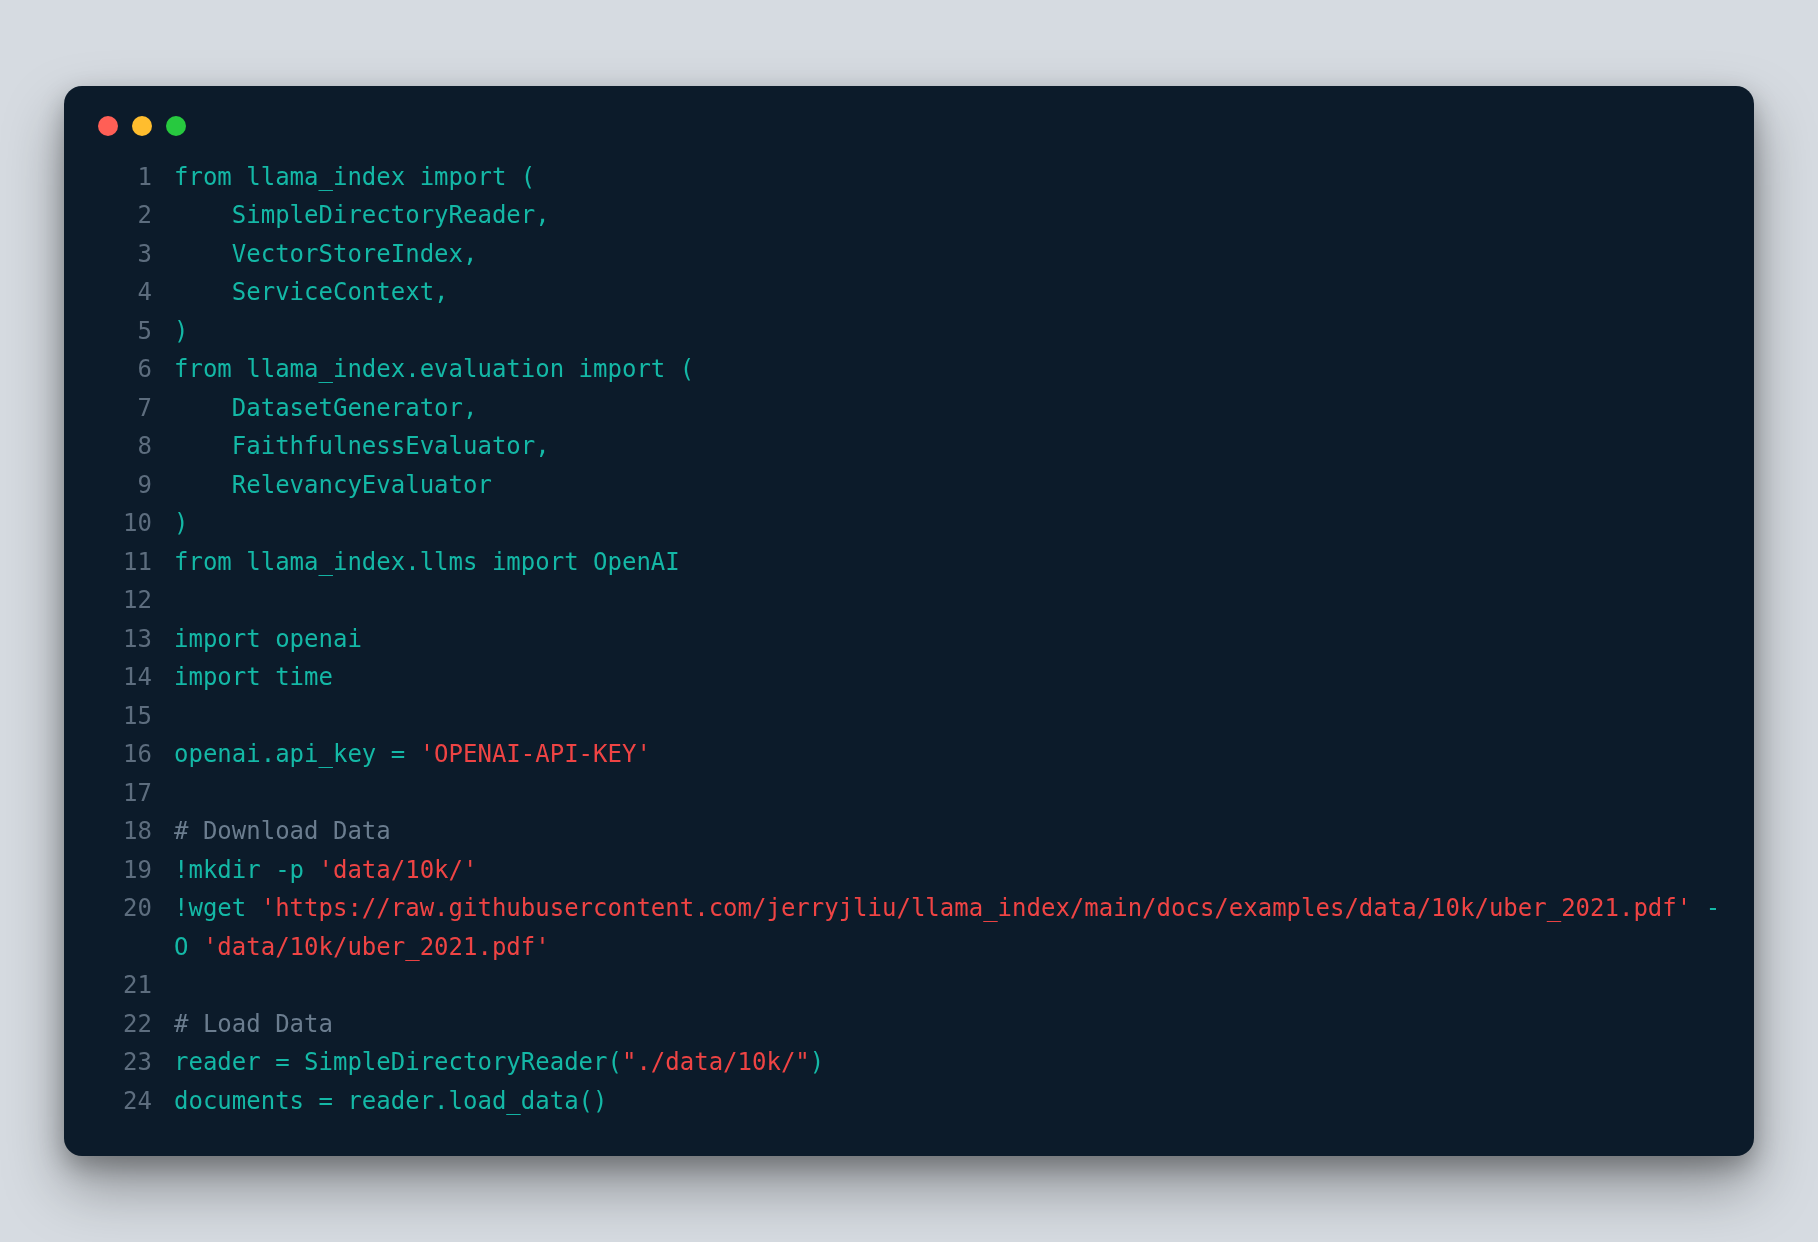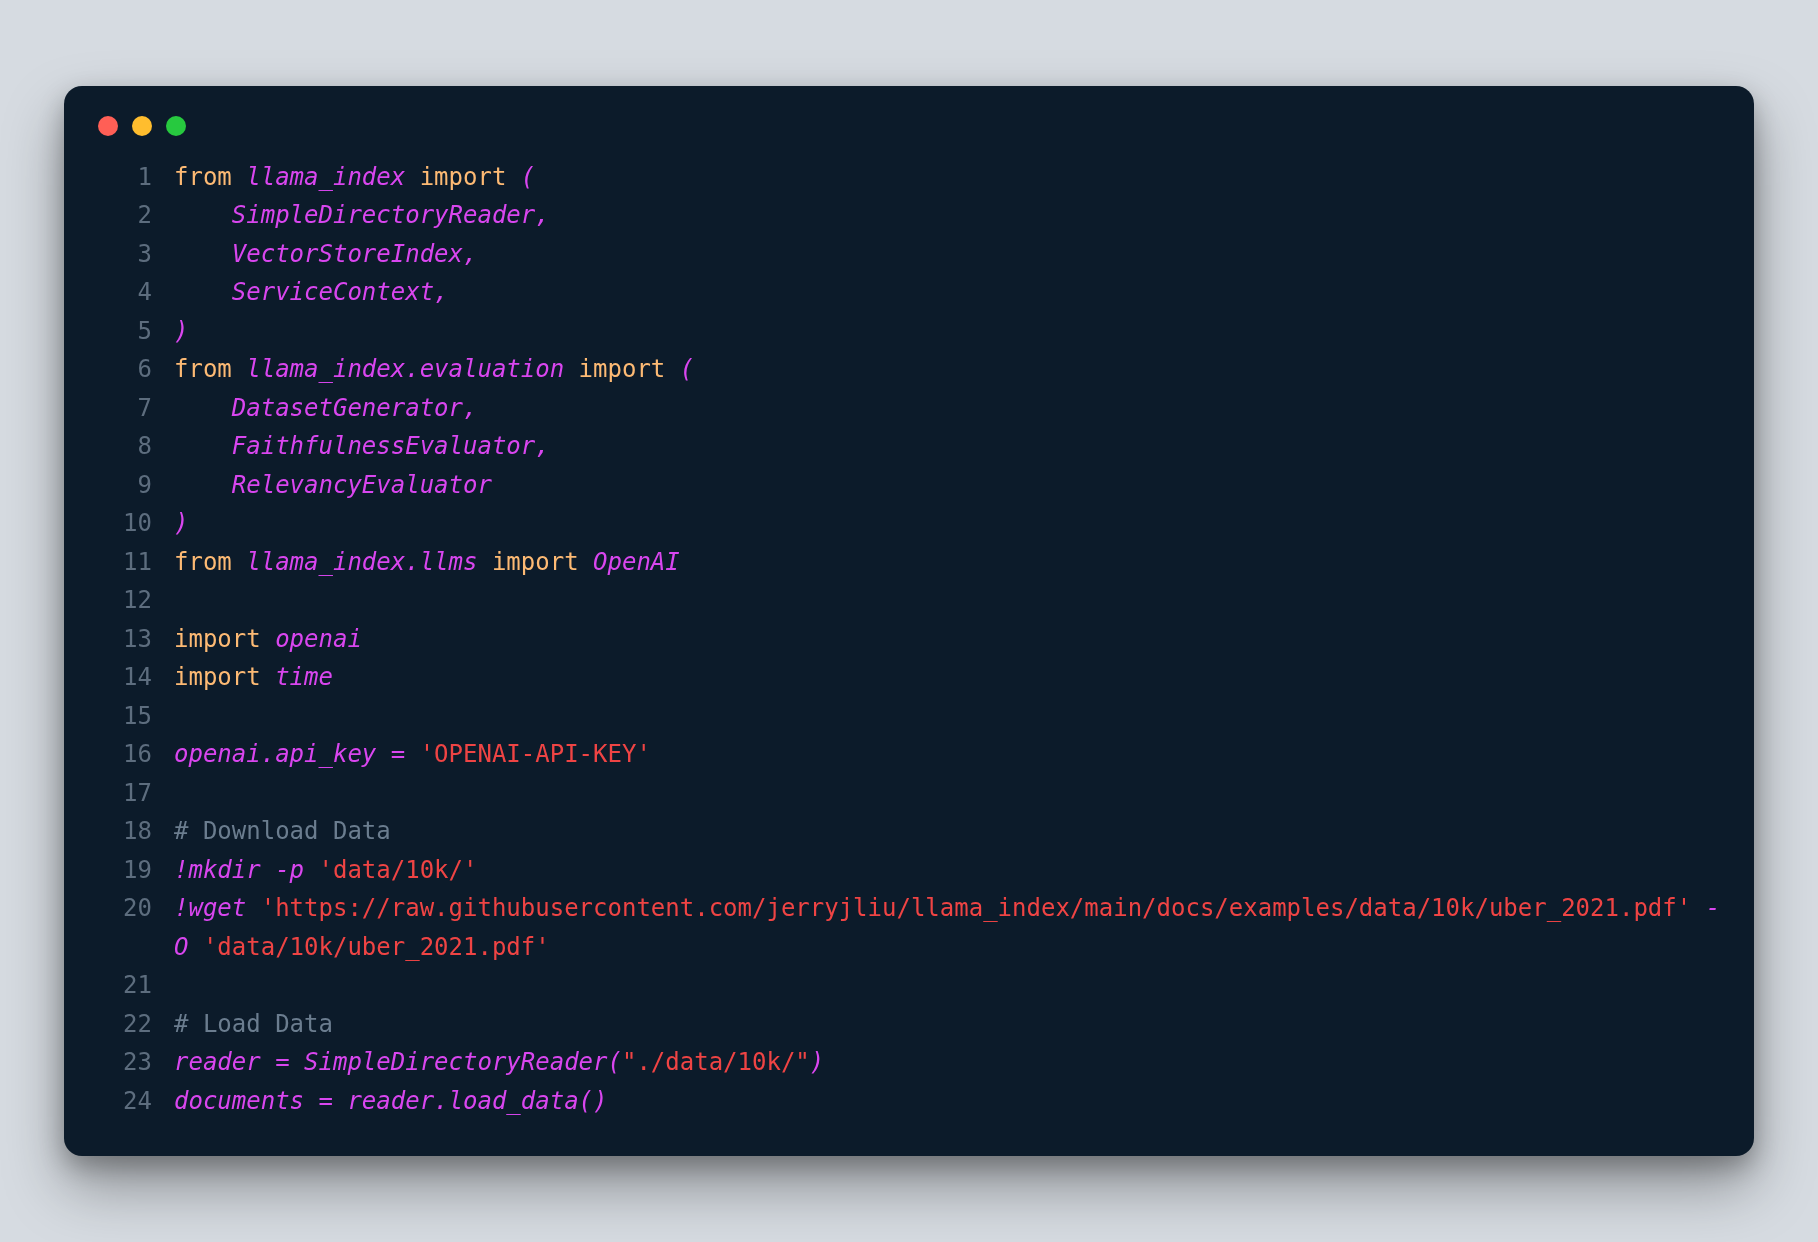--- a/index.html
+++ b/index.html
@@ -56,22 +56,22 @@
     padding-right: 22px;
     flex: 0 0 auto;
     user-select: none;
   }
   .src {
     flex: 1 1 auto;
     white-space: pre-wrap;
     word-break: break-all;
   }
 
-  .kw      { color: #fdba74; } 
-  .plain   { color: #d946ef; font-style: italic; } 
+  .kw      { color: #14b8a6; } 
+  .plain   { color: #14b8a6; } 
   .str     { color: #ef4444; } 
   .comment { color: #6b7d8f; text-align: right; }
 </style>
 </head>
 <body>
 
 <div class="stage">
   <div class="window">
     <div class="traffic">
       <div class="dot red"></div>

